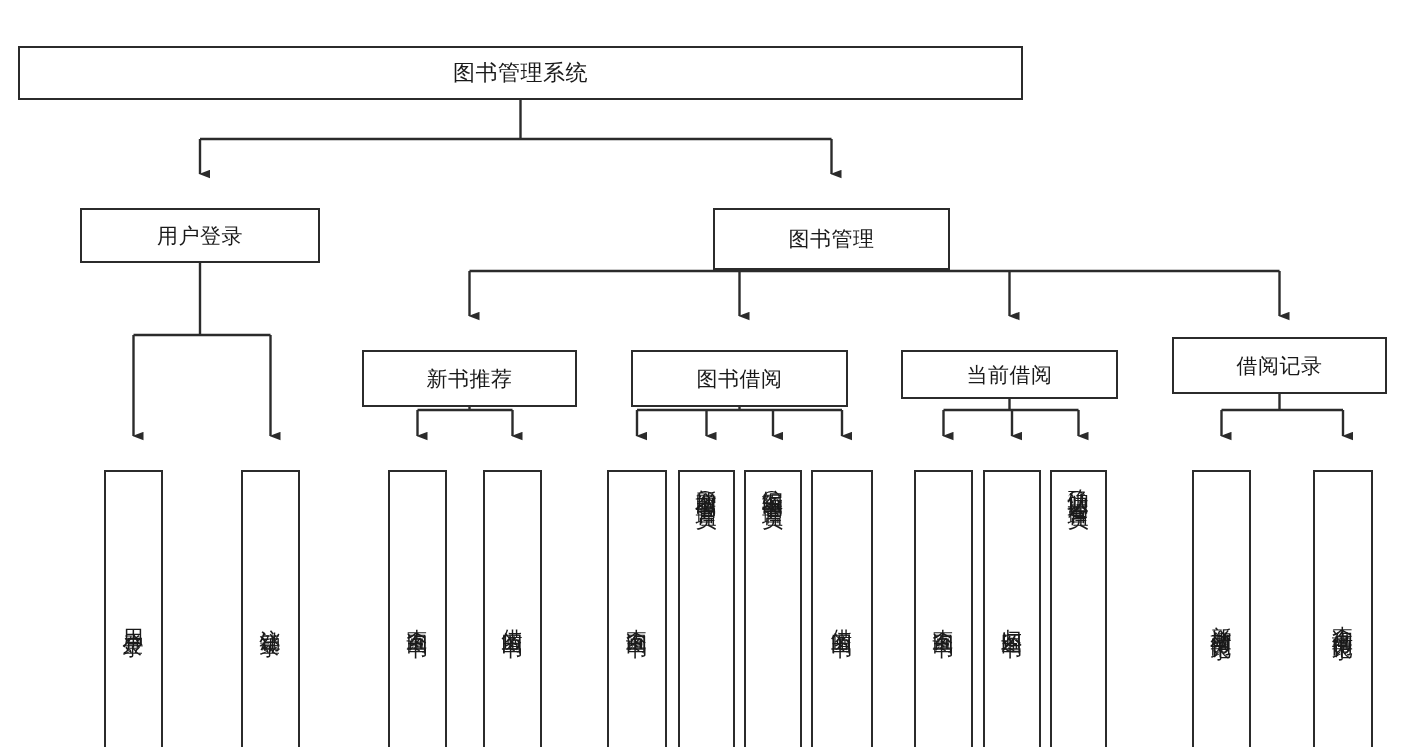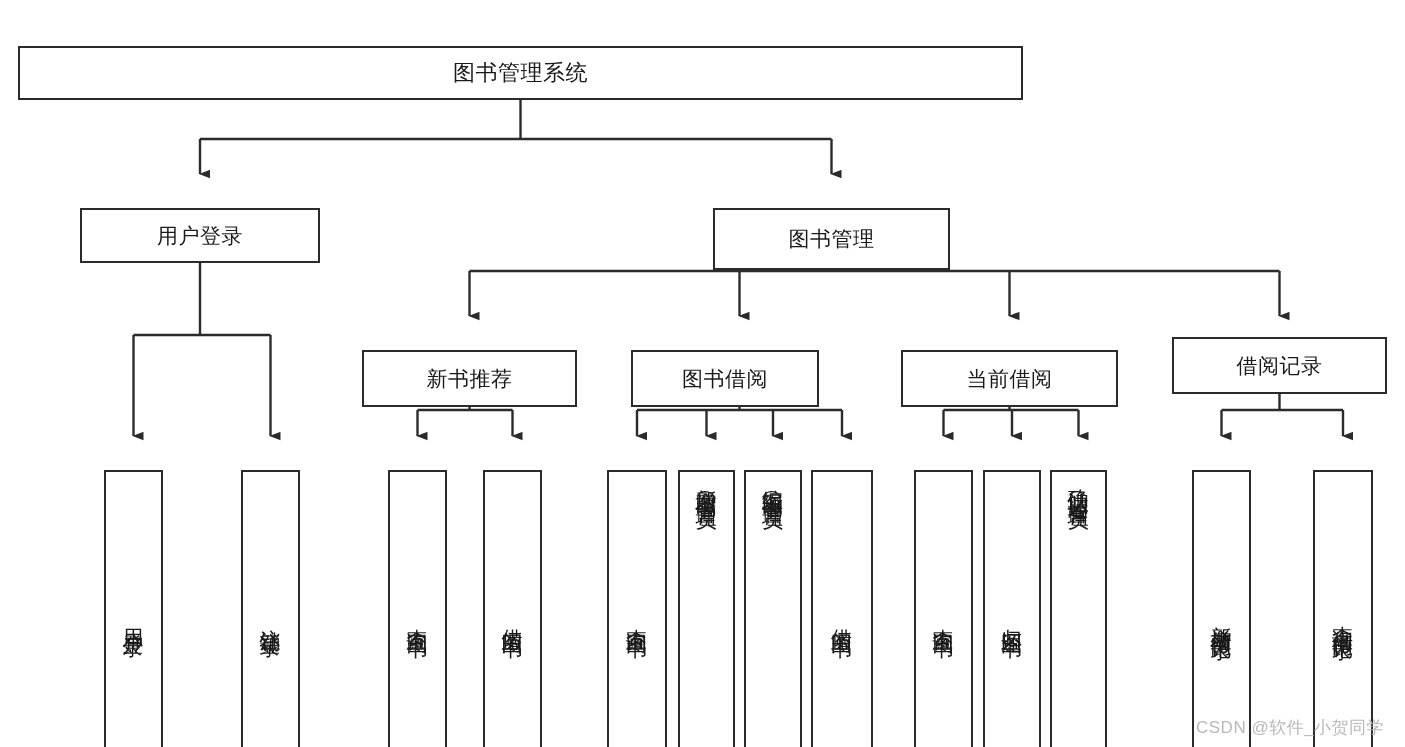--- a/index.html
+++ b/index.html
@@ -130,24 +130,24 @@
       </div>
       <div class="node horiz" style="left: 80px; top: 175px; width: 240px; height: 55px; border-color: rgb(43, 43, 43);">
         <span class="node-label" style="color: rgb(26, 26, 26);">用户登录</span>
       </div>
       <div class="node horiz" style="left: 713px; top: 175px; width: 237px; height: 62px; border-color: rgb(43, 43, 43);">
         <span class="node-label" style="color: rgb(26, 26, 26);">图书管理</span>
       </div>
       <div class="node horiz" style="left: 362px; top: 317px; width: 215px; height: 57px; border-color: rgb(43, 43, 43);">
         <span class="node-label" style="color: rgb(26, 26, 26);">新书推荐</span>
       </div>
-      <div class="node horiz" style="left: 631px; top: 317px; width: 188px; height: 57px; border-color: rgb(43, 43, 43);">
+      <div class="node horiz" style="left: 631px; top: 317px; width: 217px; height: 57px; border-color: rgb(43, 43, 43);">
         <span class="node-label" style="color: rgb(26, 26, 26);">图书借阅</span>
       </div>
-      <div class="node horiz" style="left: 901px; top: 317px; width: 217px; height: 57px; border-color: rgb(43, 43, 43);">
+      <div class="node horiz" style="left: 901px; top: 317px; width: 217px; height: 49px; border-color: rgb(43, 43, 43);">
         <span class="node-label" style="color: rgb(26, 26, 26);">当前借阅</span>
       </div>
       <div class="node horiz" style="left: 1172px; top: 304px; width: 215px; height: 57px; border-color: rgb(43, 43, 43);">
         <span class="node-label" style="color: rgb(26, 26, 26);">借阅记录</span>
       </div>
       <div class="node vert centered" style="left: 104px; top: 437px; width: 59px; height: 296px; border-color: rgb(43, 43, 43);">
         <span class="node-label" style="color: rgb(26, 26, 26);">用户登录</span>
       </div>
       <div class="node vert centered" style="left: 241px; top: 437px; width: 59px; height: 296px; border-color: rgb(43, 43, 43);">
         <span class="node-label" style="color: rgb(26, 26, 26);">注销登录</span>
@@ -179,14 +179,13 @@
       <div class="node vert" style="left: 1050px; top: 437px; width: 57px; height: 296px; border-color: rgb(43, 43, 43);">
         <span class="node-label" style="color: rgb(26, 26, 26);">确认归还（管理员）</span>
       </div>
       <div class="node vert centered" style="left: 1192px; top: 437px; width: 59px; height: 296px; border-color: rgb(43, 43, 43);">
         <span class="node-label" style="color: rgb(26, 26, 26);">新增借阅记录</span>
       </div>
       <div class="node vert centered" style="left: 1313px; top: 437px; width: 60px; height: 296px; border-color: rgb(43, 43, 43);">
         <span class="node-label" style="color: rgb(26, 26, 26);">查询借阅记录</span>
       </div>
     </div>
-  <div class="watermark" style="left: 1196px; top: 716px; color: rgb(185, 185, 185);">CSDN @软件_小贺同学</div>
 </div>
 
 </body></html>

